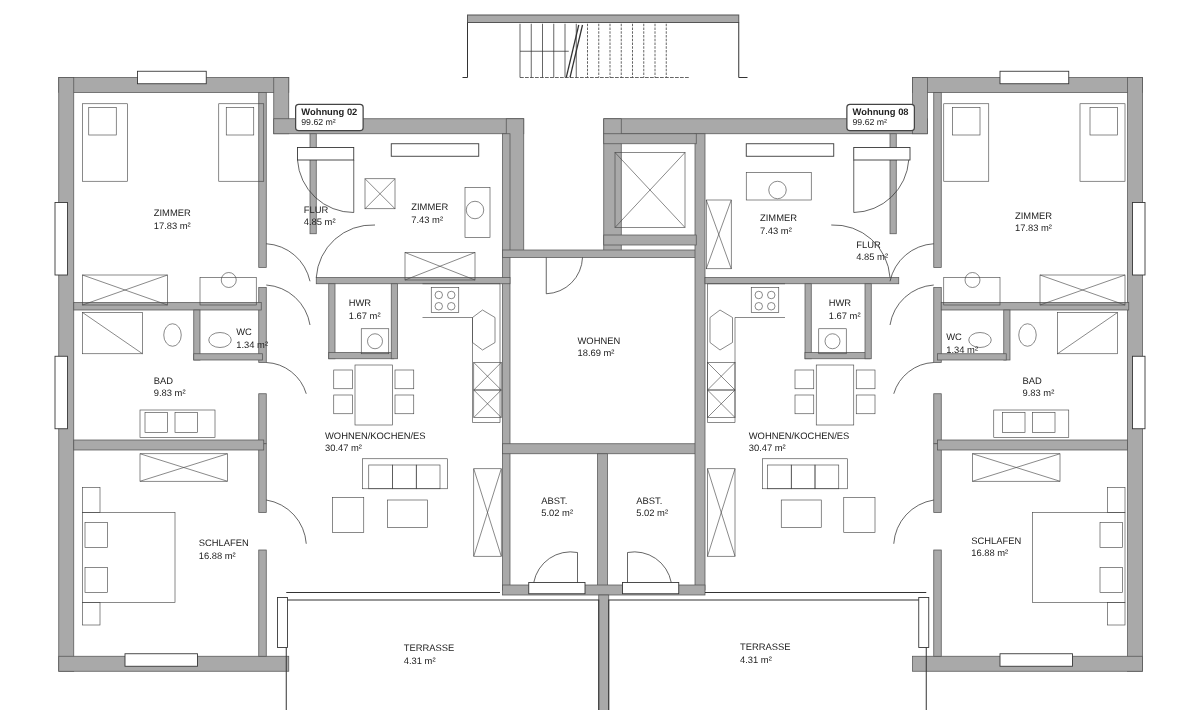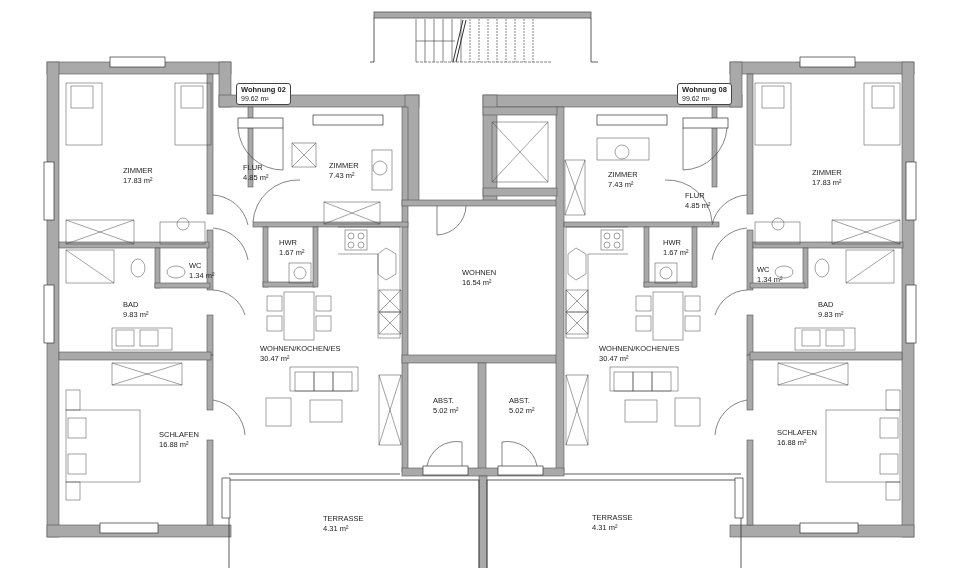--- a/index.html
+++ b/index.html
@@ -330,21 +330,21 @@
   <span class="area">16.88 m²</span>
 </div>
 <div class="lbl" style="left:323px; top:504px;">
   <span class="name">TERRASSE</span>
   <span class="area">4.31 m²</span>
 </div>
 
 
 <div class="lbl" style="left:462px; top:258px;">
   <span class="name">WOHNEN</span>
-  <span class="area">16.54 m²</span>
+  <span class="area">18.69 m²</span>
 </div>
 <div class="lbl" style="left:433px; top:386px;">
   <span class="name">ABST.</span>
   <span class="area">5.02 m²</span>
 </div>
 <div class="lbl" style="left:509px; top:386px;">
   <span class="name">ABST.</span>
   <span class="area">5.02 m²</span>
 </div>
 

